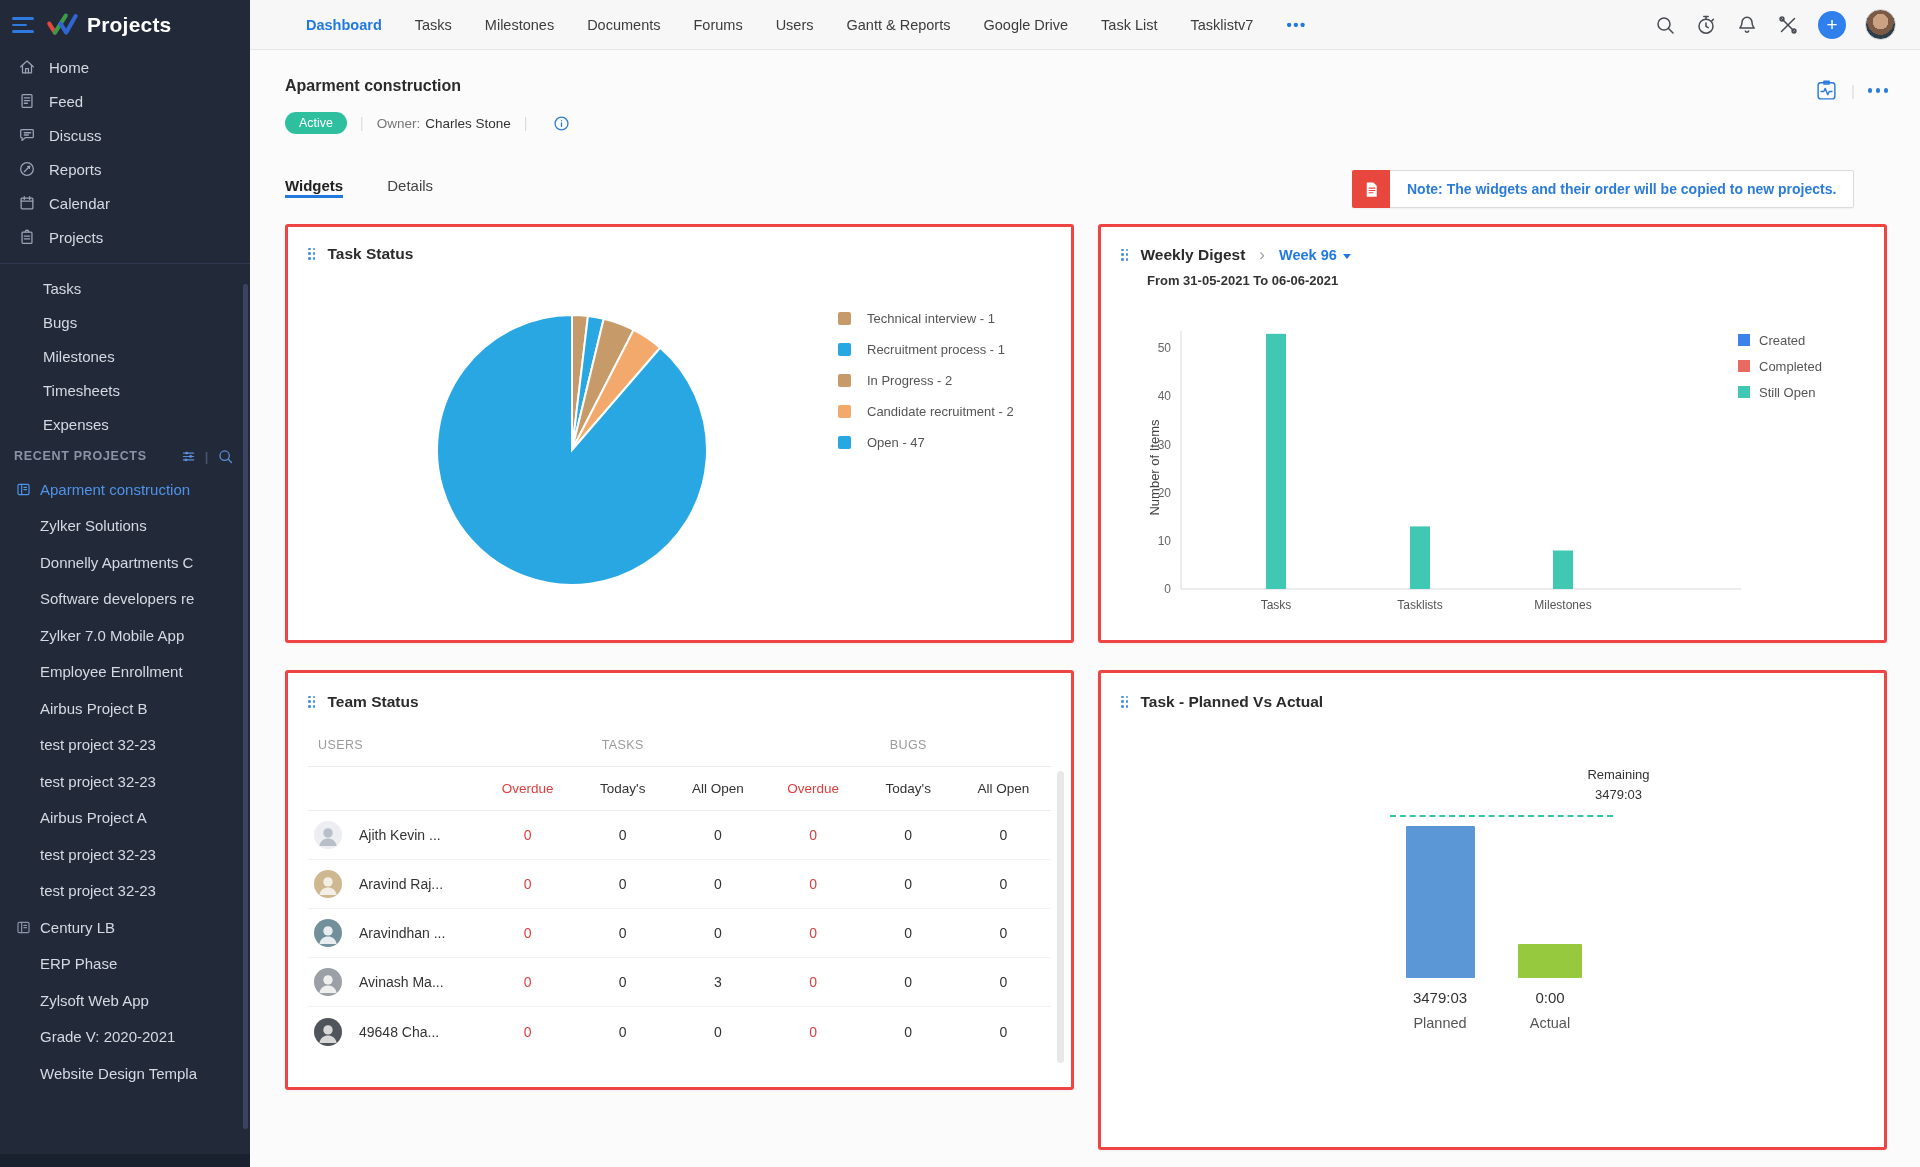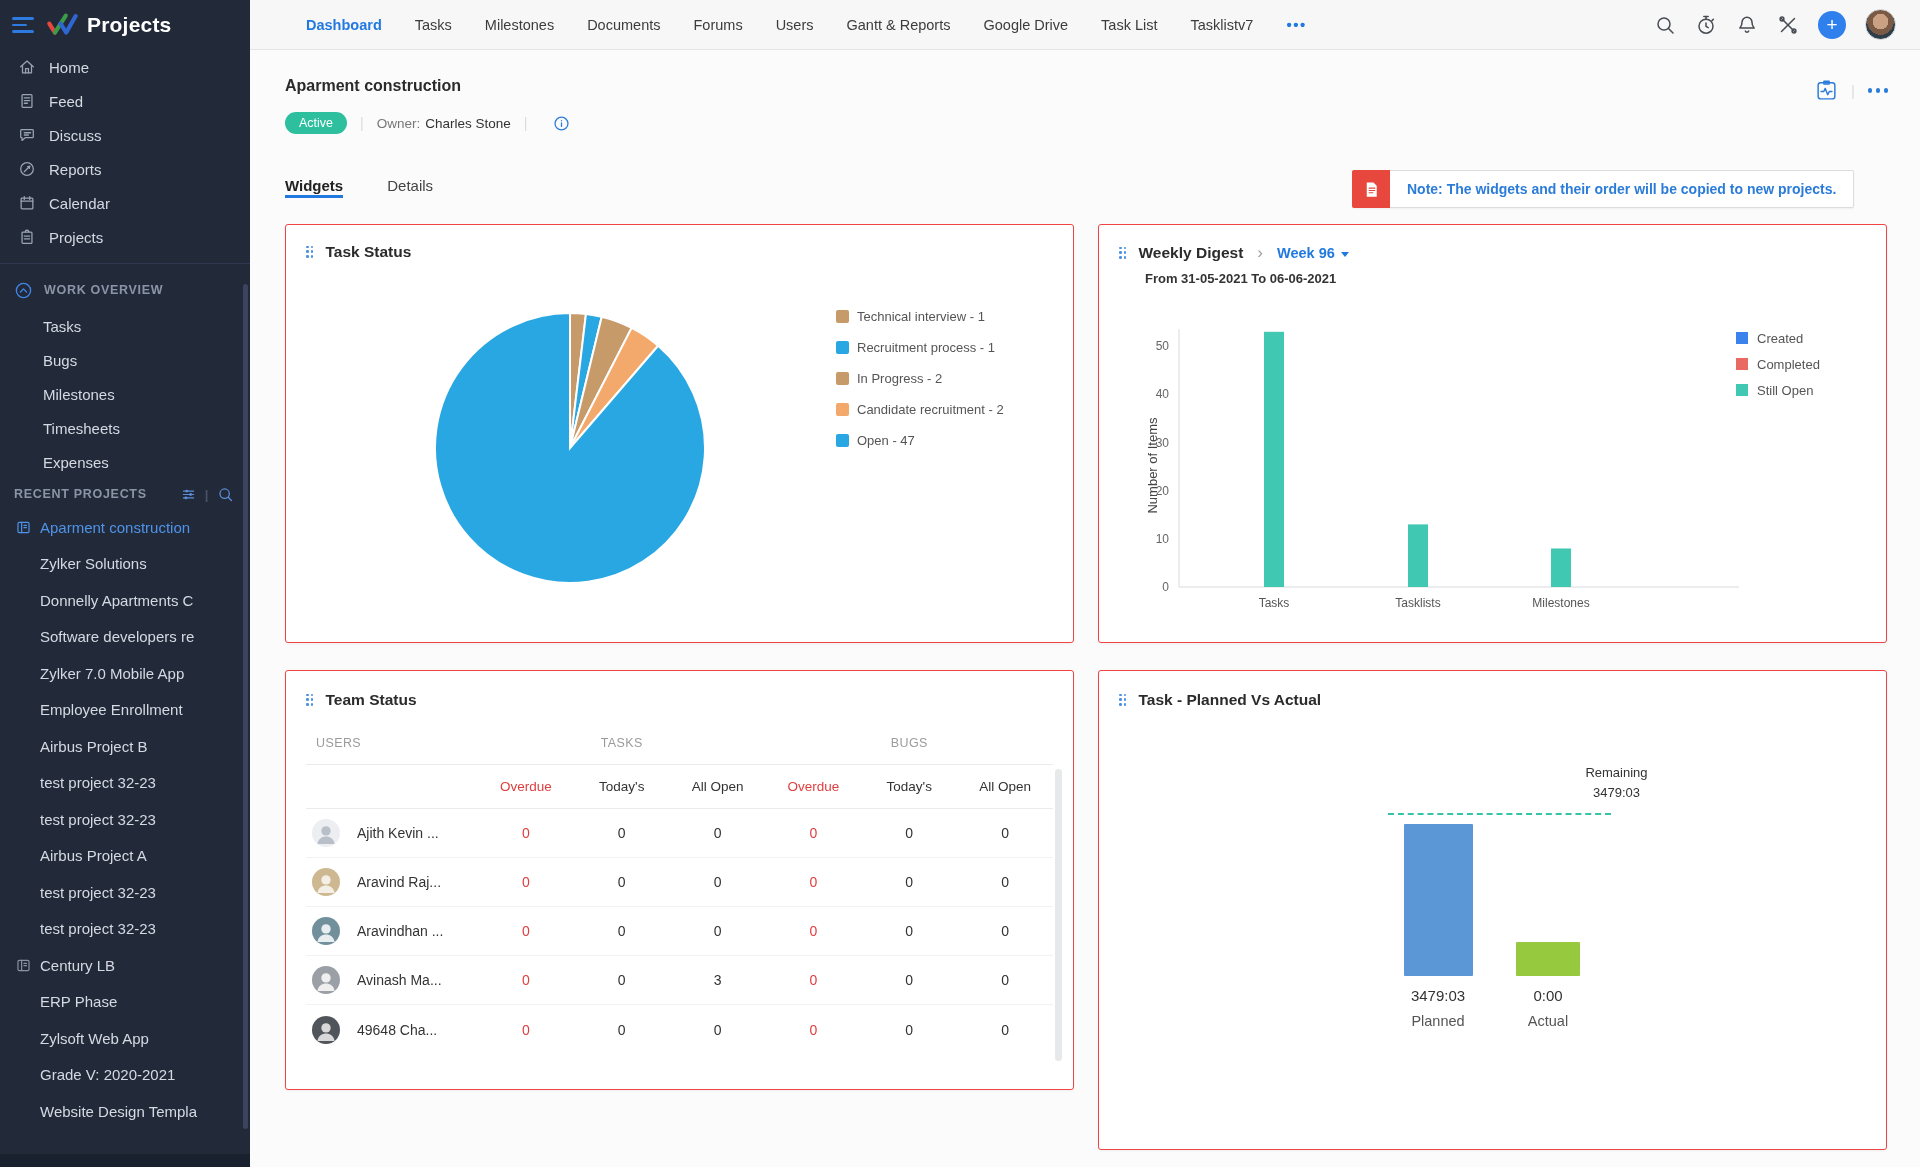--- a/index.html
+++ b/index.html
@@ -56,34 +56,34 @@
   .owner-name{color:#333;font-size:13.5px}
   .info-ic{width:17px;height:17px;color:#2b7cd9;margin-left:13px;cursor:pointer}
   .view-tabs{position:absolute;left:35px;top:127px;display:flex;gap:44px}
   .vtab{font-size:15px;color:#444;padding-bottom:1px;cursor:pointer}
   .vtab.active{color:#222;font-weight:700;border-bottom:3px solid #2179e0}
   .note-box{position:absolute;left:1102px;top:120px;height:38px;background:#fff;border:1px solid #dcdcde;border-radius:2px;display:flex;align-items:center;box-shadow:0 1px 2px rgba(0,0,0,.05)}
   .note-ic{width:38px;height:38px;background:#e8473e;display:flex;align-items:center;justify-content:center;flex:none;margin:-1px 0 -1px -1px;border-radius:2px 0 0 2px}
   .note-text{padding:0 17px;font-size:14px;font-weight:600;color:#2b7cd9;white-space:nowrap}
 
   
-  .card{position:absolute;width:789px;background:#fff;border:1px solid #ef4444;border-radius:3px;box-shadow:0 1px 3px rgba(20,20,40,.05)}
+  .card{position:absolute;width:789px;background:#fff;border:3px solid #ef4444;border-radius:3px;box-shadow:0 1px 3px rgba(20,20,40,.05)}
   #card-task-status{left:35px;top:174px;height:419px}
   #card-weekly{left:848px;top:174px;height:419px}
   #card-team{left:35px;top:620px;height:420px}
   #card-planned{left:848px;top:620px;height:480px}
   .card-head{position:absolute;left:20px;top:18px;display:flex;align-items:center;gap:12px}
   .drag{width:7.5px;height:13px;display:grid;grid-template-columns:2.6px 2.6px;grid-auto-rows:2.6px;gap:2.4px 2.2px;cursor:grab;flex:none}
   .drag i{background:#4a90e2;border-radius:50%}
   .card-title{font-size:15.5px;font-weight:700;color:#2b2b2b;white-space:nowrap}
 
   
   #pie-wrap{position:absolute;left:139px;top:78px}
   .pleg{position:absolute;left:550px;top:76px}
-  .pleg-item{display:flex;align-items:center;height:31px;gap:8px}
+  .pleg-item{display:flex;align-items:center;height:31px;gap:16px}
   .pleg-sw{width:13px;height:13px;border-radius:2px;flex:none}
   .pleg-lb{font-size:13px;color:#555;white-space:nowrap}
 
   
   .wk-chev{color:#9aa0a6;font-size:17px;margin:0 2px}
   .wk-week{color:#2179e0;font-size:14.5px;display:flex;align-items:center;gap:6px;cursor:pointer;font-weight:600}
   .caret{width:0;height:0;border-left:4.5px solid transparent;border-right:4.5px solid transparent;border-top:5.5px solid #2179e0;margin-top:2px}
   .wk-sub{position:absolute;left:46px;top:46px;font-size:13px;font-weight:700;color:#333}
   #wk-svg{position:absolute;left:30px;top:100px}
   .wk-ylab{position:absolute;left:-27px;top:233px;width:160px;text-align:center;font-size:13px;color:#444;transform:rotate(-90deg)}
@@ -191,29 +191,20 @@
             <rect x="4.5" y="4.5" width="11" height="12.5" rx="1"></rect>
             <path d="M8 4.5a2 2 0 0 1 4 0"></path>
             <path d="M7 9h6M7 12h6"></path>
           </svg>
         </span>
         <span>Projects</span>
       </div>
     </nav>
   <div class="sb-divider"></div>
   <div id="sb-workoverview">
-    <div class="sb-section-head">
-      <span class="ic">
-        <svg viewBox="0 0 20 20" width="19" height="19" fill="none" stroke="currentColor" stroke-width="1.4" stroke-linecap="round" stroke-linejoin="round">
-            <circle cx="10" cy="10" r="7.5"></circle>
-            <path d="M6.8 11.5 L10 8.3 L13.2 11.5"></path>
-          </svg>
-      </span>
-      <span>WORK OVERVIEW</span>
-    </div>
     <div id="sb-wo-items">
         <div class="sb-sub">Tasks</div>
         <div class="sb-sub">Bugs</div>
         <div class="sb-sub">Milestones</div>
         <div class="sb-sub">Timesheets</div>
         <div class="sb-sub">Expenses</div>
       </div>
   </div>
   <div class="sb-recent-head">
     <span>RECENT PROJECTS</span>

